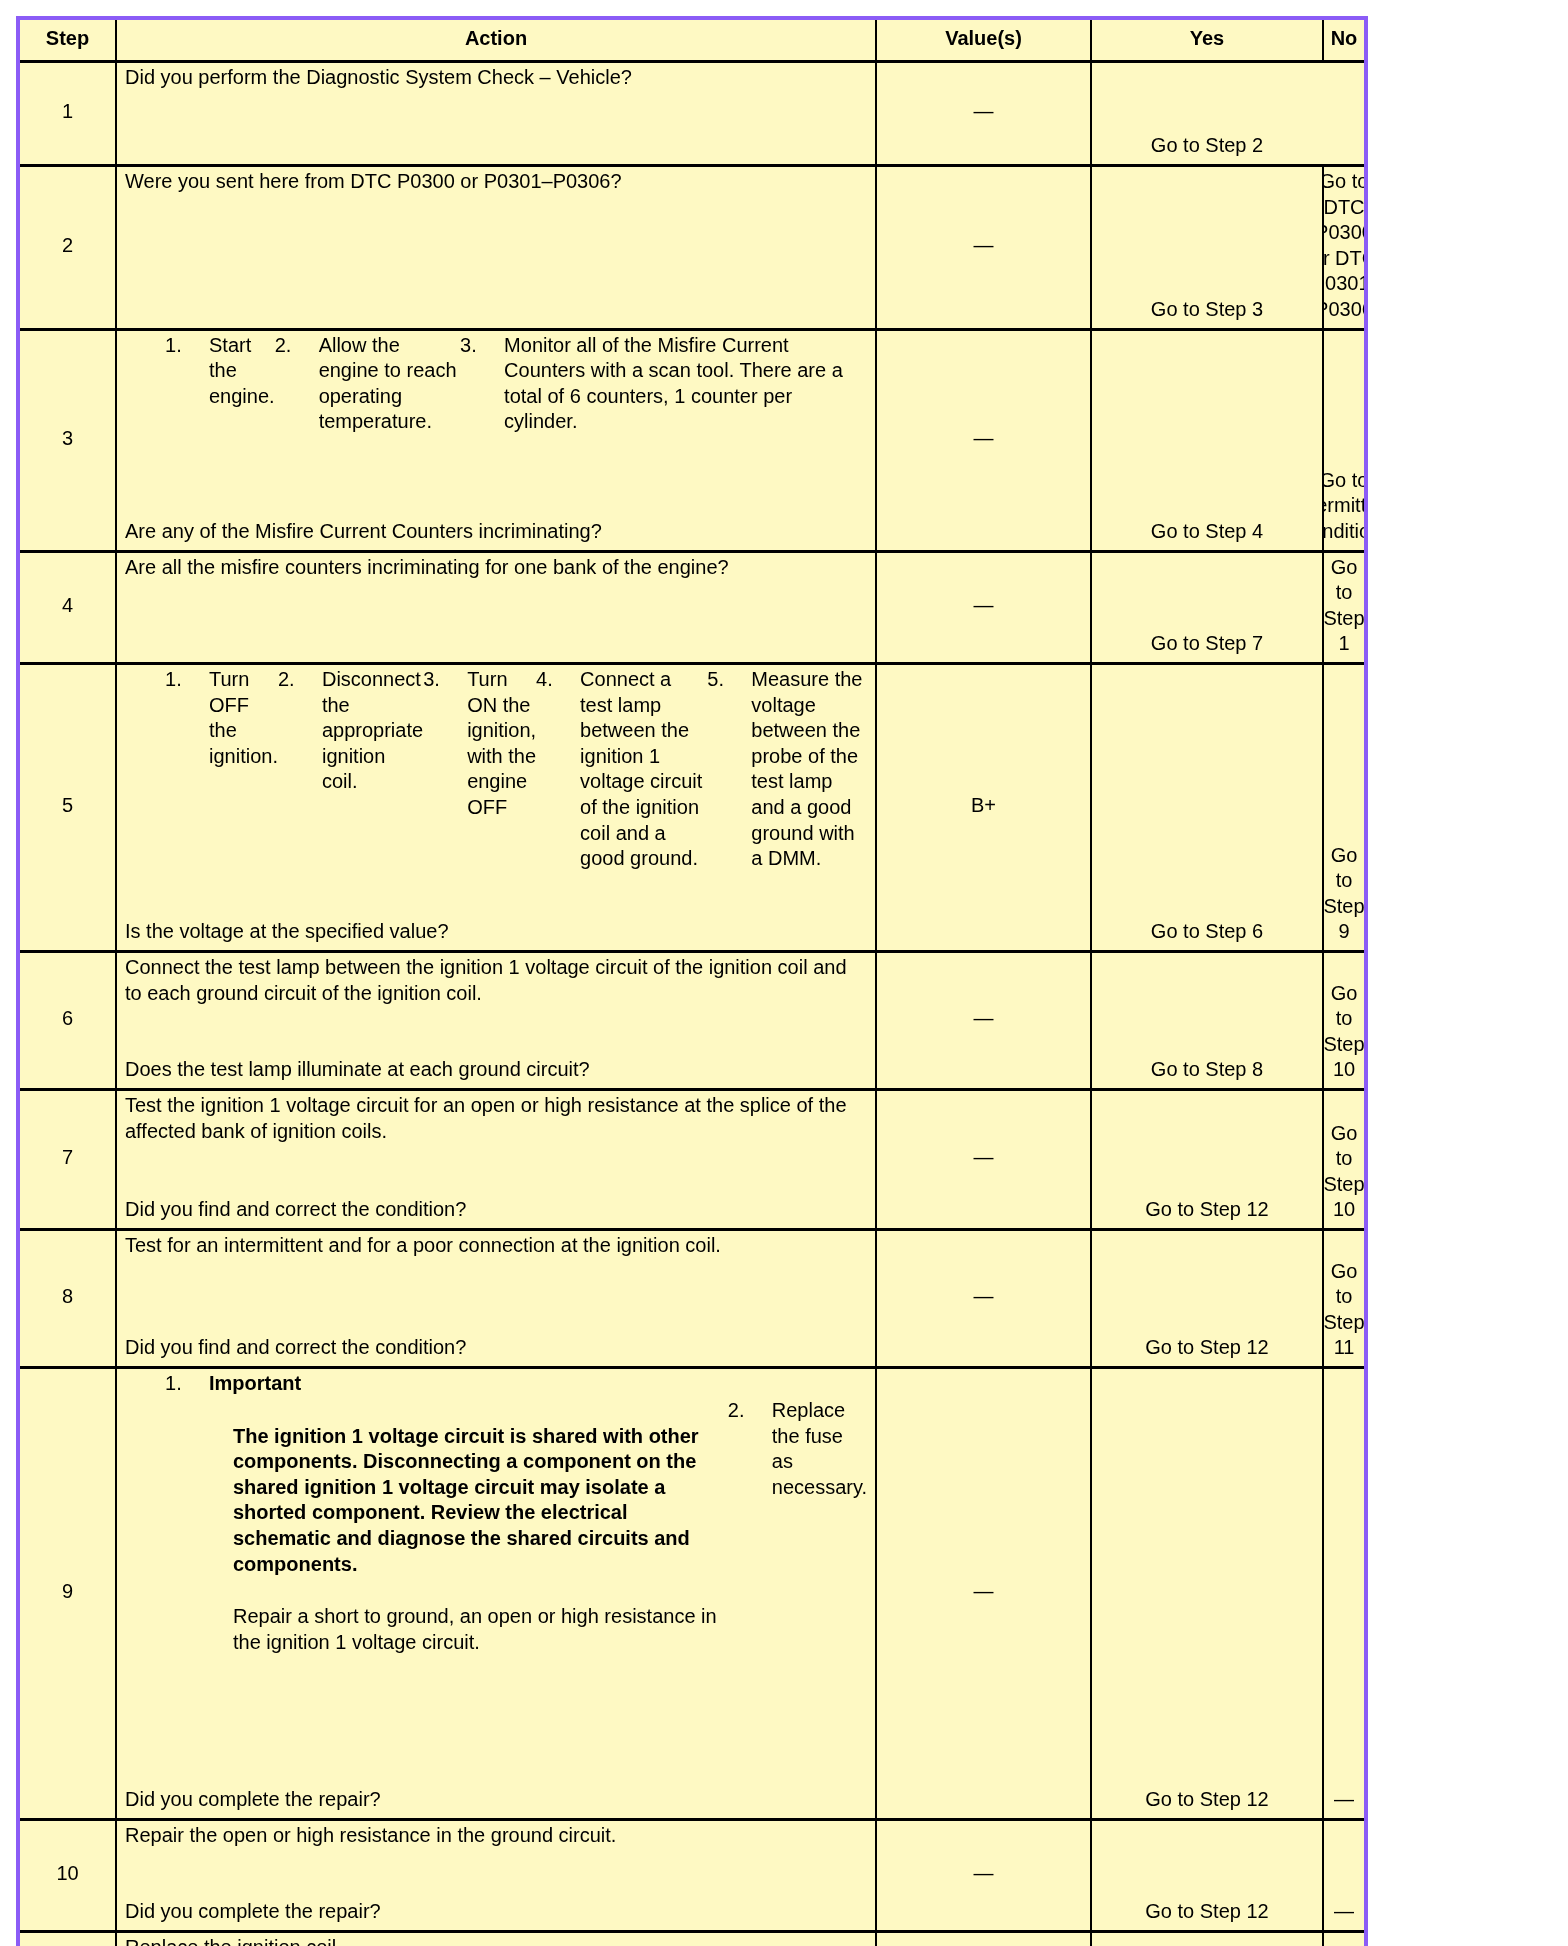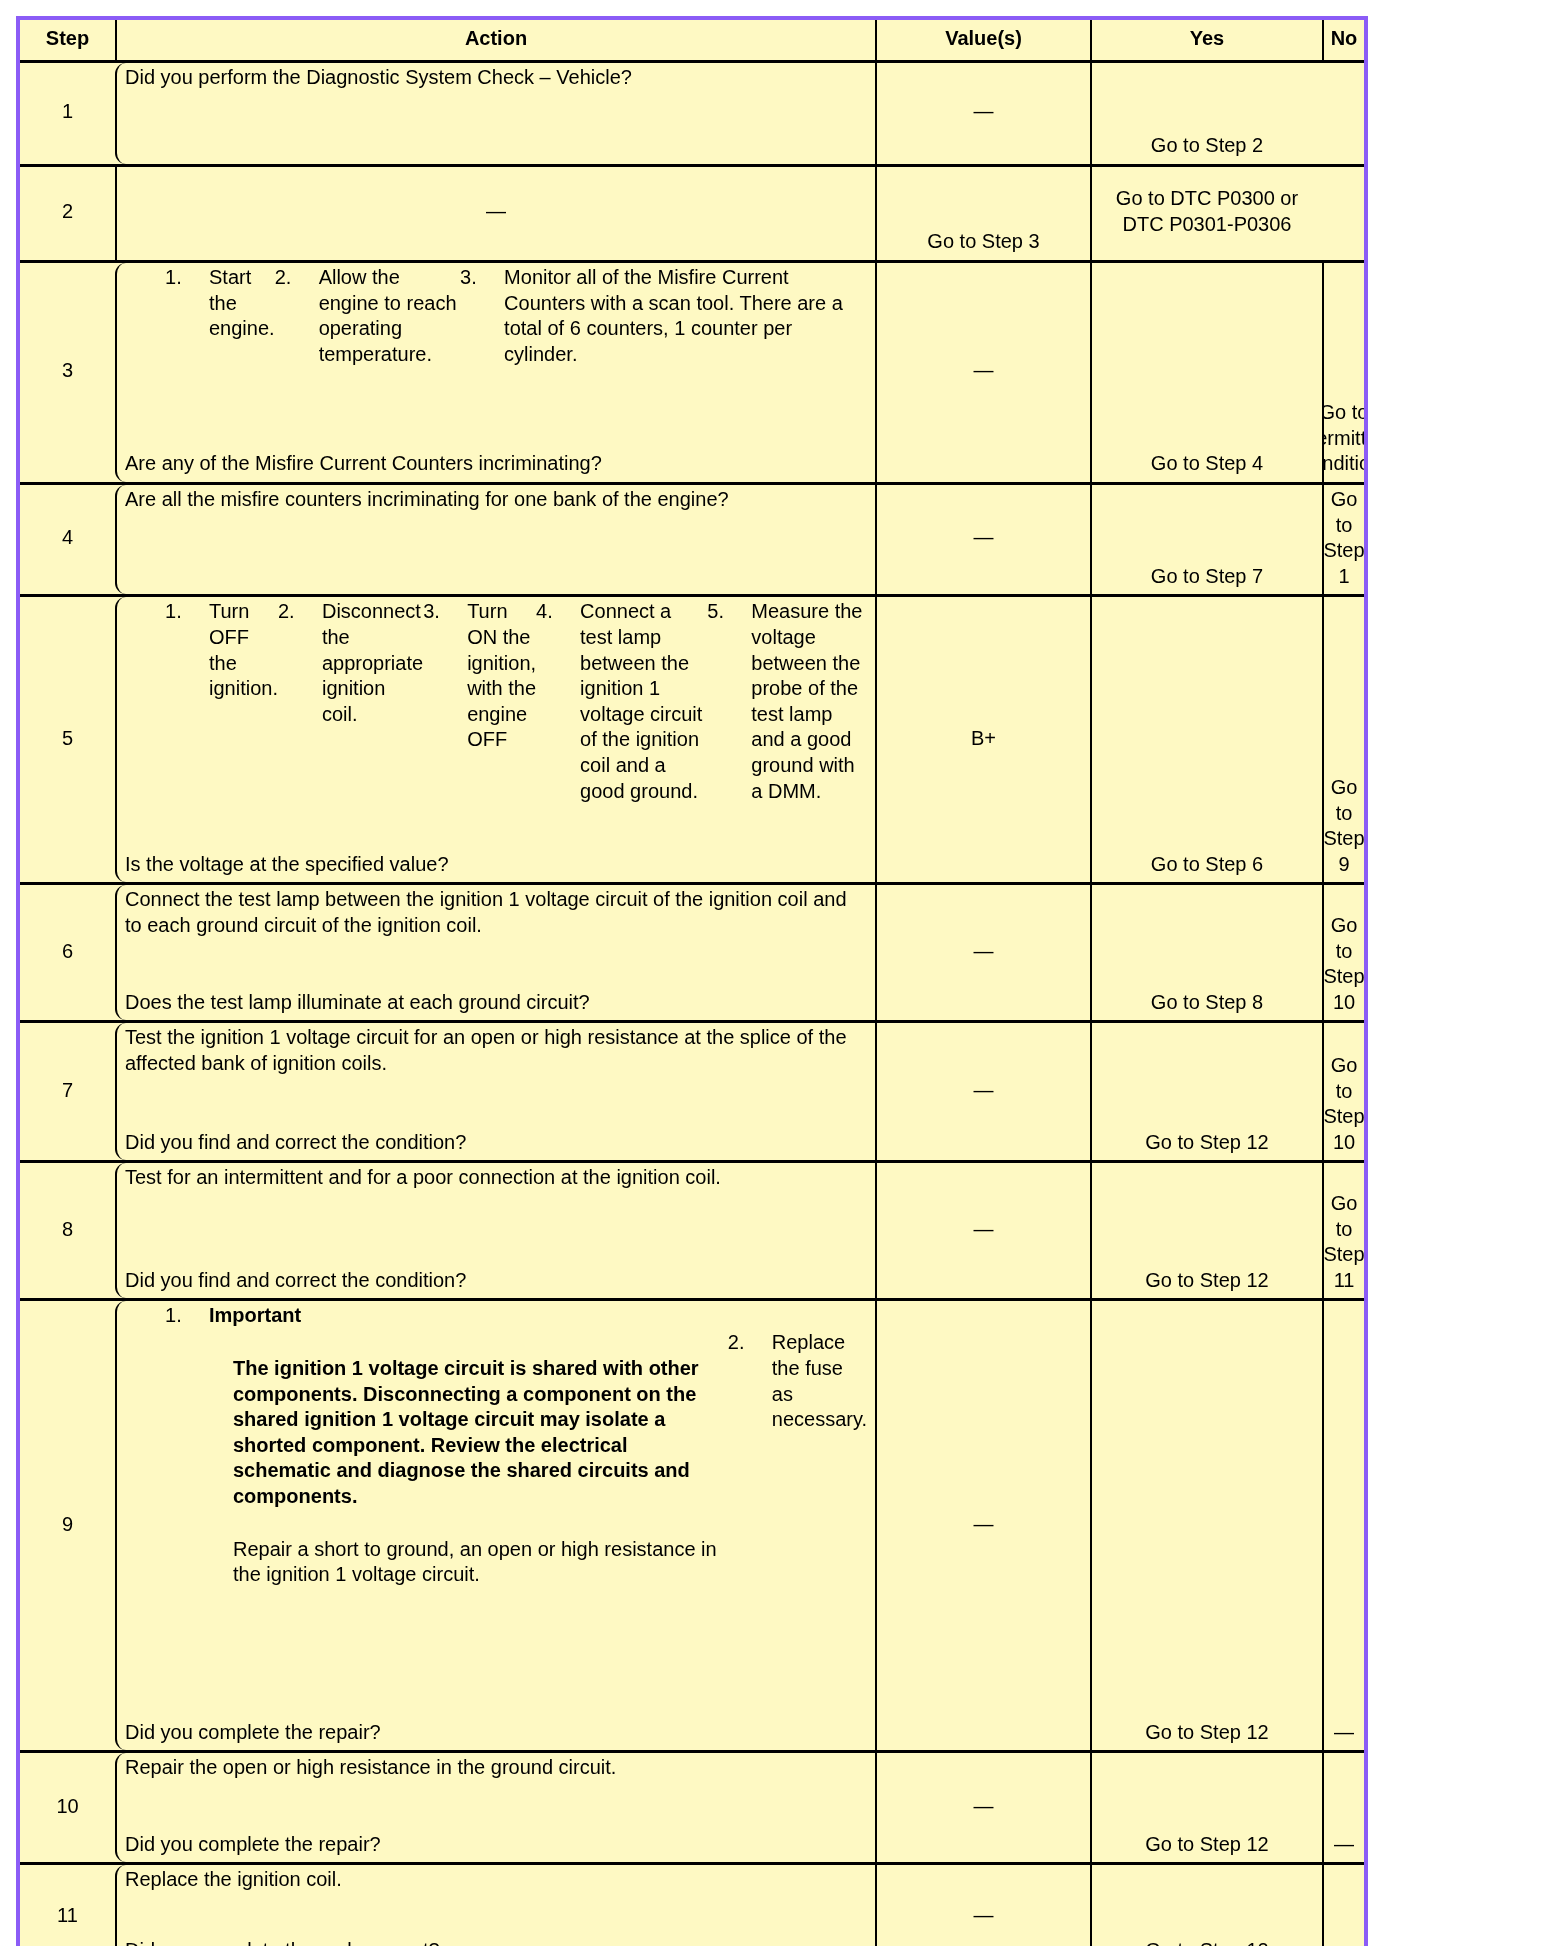--- a/index.html
+++ b/index.html
@@ -29,21 +29,21 @@
   }
   .cell:first-child { border-left: none; }
 
   .row.header .cell {
     display: flex; align-items: center; justify-content: center;
     font-weight: bold; text-align: center;
   }
   .row.header { min-height: 40px; }
 
   .cell.step  { display: flex; align-items: center; justify-content: center; }
-  .cell.action{ display: flex; flex-direction: column; border-radius: 11px; }
+  .cell.action{ display: flex; flex-direction: column; }
   .cell.value { display: flex; align-items: center; justify-content: center; }
   .cell.yesno {
     display: flex; flex-direction: column;
     justify-content: flex-end; align-items: center;
     text-align: center;
   }
   .cell.yesno.vcenter { justify-content: center; }
 
   .question { margin-top: auto; padding-top: 10px; }
 
@@ -88,20 +88,23 @@
       <div>Did you perform the Diagnostic System Check – Vehicle?</div>
     </div>
     <div class="cell value">—</div>
     <div class="cell yesno">
       <div>Go to Step 2</div>
     </div>
   </div>
 
   <div class="row r2">
     <div class="cell step">2</div>
+    <div class="cell action">
+      <div>Were you sent here from DTC P0300 or P0301–P0306?</div>
+    </div>
     <div class="cell value">—</div>
     <div class="cell yesno">
       <div>Go to Step 3</div>
     </div>
     <div class="cell yesno vcenter">
       <div>Go to DTC P0300 or DTC P0301-P0306</div>
     </div>
   </div>
 
   <div class="row r3">

